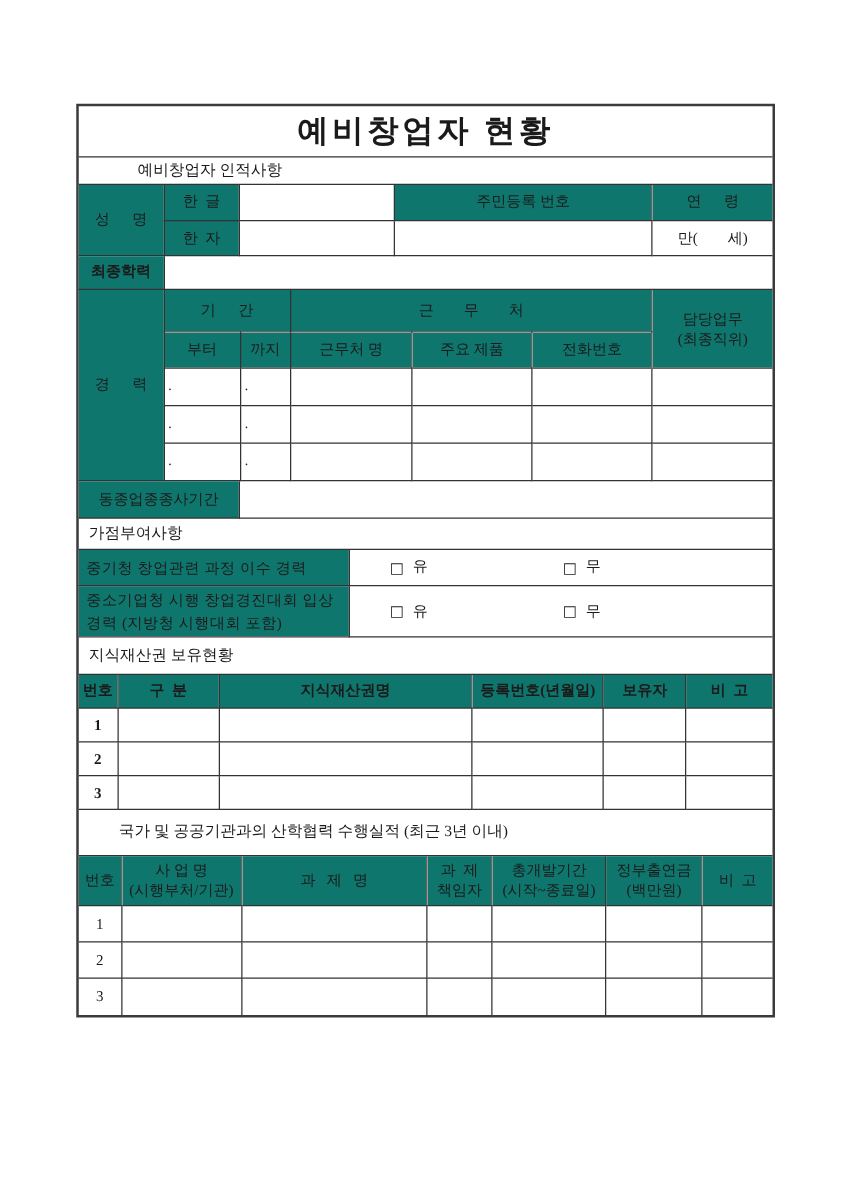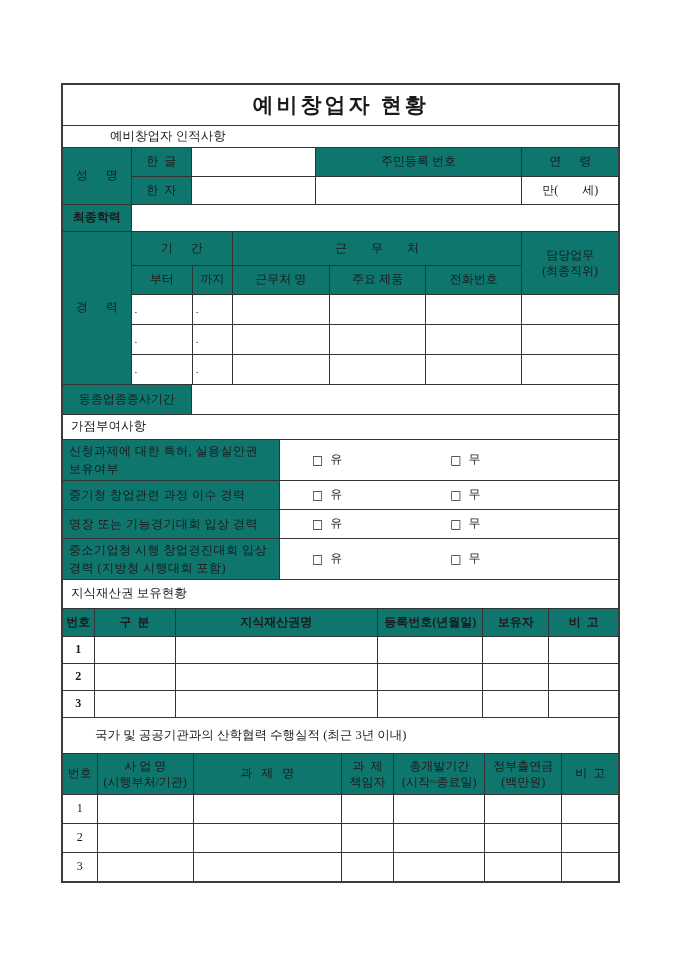--- a/index.html
+++ b/index.html
@@ -25,21 +25,21 @@
     text-align: center;
     vertical-align: middle;
     padding: 1px 2px;
     overflow: hidden;
   }
   .lastcol { border-right: none; }
   .nobottom { border-bottom: none !important; }
   .gray { background: #0f766e; }
   .pre { white-space: pre; }
   .titlecell {
-    font-size: 21px; font-weight: bold; letter-spacing: 3px;
+    font-size: 25px; font-weight: bold; letter-spacing: 3px;
     text-align: center;
   }
   .seccell { text-align: left; padding-left: 8px; font-size: 12.5px; }
   .dotcell { text-align: left; padding-left: 3px; font-size: 11px; color: #222; }
   .twoline div { line-height: 1.35; }
   .cbwrap {
     display: flex; align-items: center;
     padding-left: 30px; gap: 108px;
   }
   .cbopt { display: flex; align-items: center; gap: 7px; }
@@ -199,52 +199,22 @@
     </tr>
   </tbody>
     </table>
 
   <table>
     <colgroup>
         <col style="width:216px">
         <col style="width:338px">
       </colgroup>
     <tbody>
-        <tr class="h38">
-      <td class="gray bonuslabel"><span>신청과제에 대한 특허, 실용실안권 보유여부</span></td>
-      <td class="lastcol">
-        <div class="cbwrap">
-          <span class="cbopt">
-                <span class="cbglyph">□</span>
-                <span>유</span>
-              </span>
-          <span class="cbopt">
-                <span class="cbglyph">□</span>
-                <span>무</span>
-              </span>
-        </div>
-      </td>
-    </tr>
     <tr class="h29">
       <td class="gray bonuslabel"><span>중기청 창업관련 과정 이수 경력</span></td>
-      <td class="lastcol">
-        <div class="cbwrap">
-          <span class="cbopt">
-                <span class="cbglyph">□</span>
-                <span>유</span>
-              </span>
-          <span class="cbopt">
-                <span class="cbglyph">□</span>
-                <span>무</span>
-              </span>
-        </div>
-      </td>
-    </tr>
-    <tr class="h29">
-      <td class="gray bonuslabel"><span>명장 또는 기능경기대회 입상 경력</span></td>
       <td class="lastcol">
         <div class="cbwrap">
           <span class="cbopt">
                 <span class="cbglyph">□</span>
                 <span>유</span>
               </span>
           <span class="cbopt">
                 <span class="cbglyph">□</span>
                 <span>무</span>
               </span>

